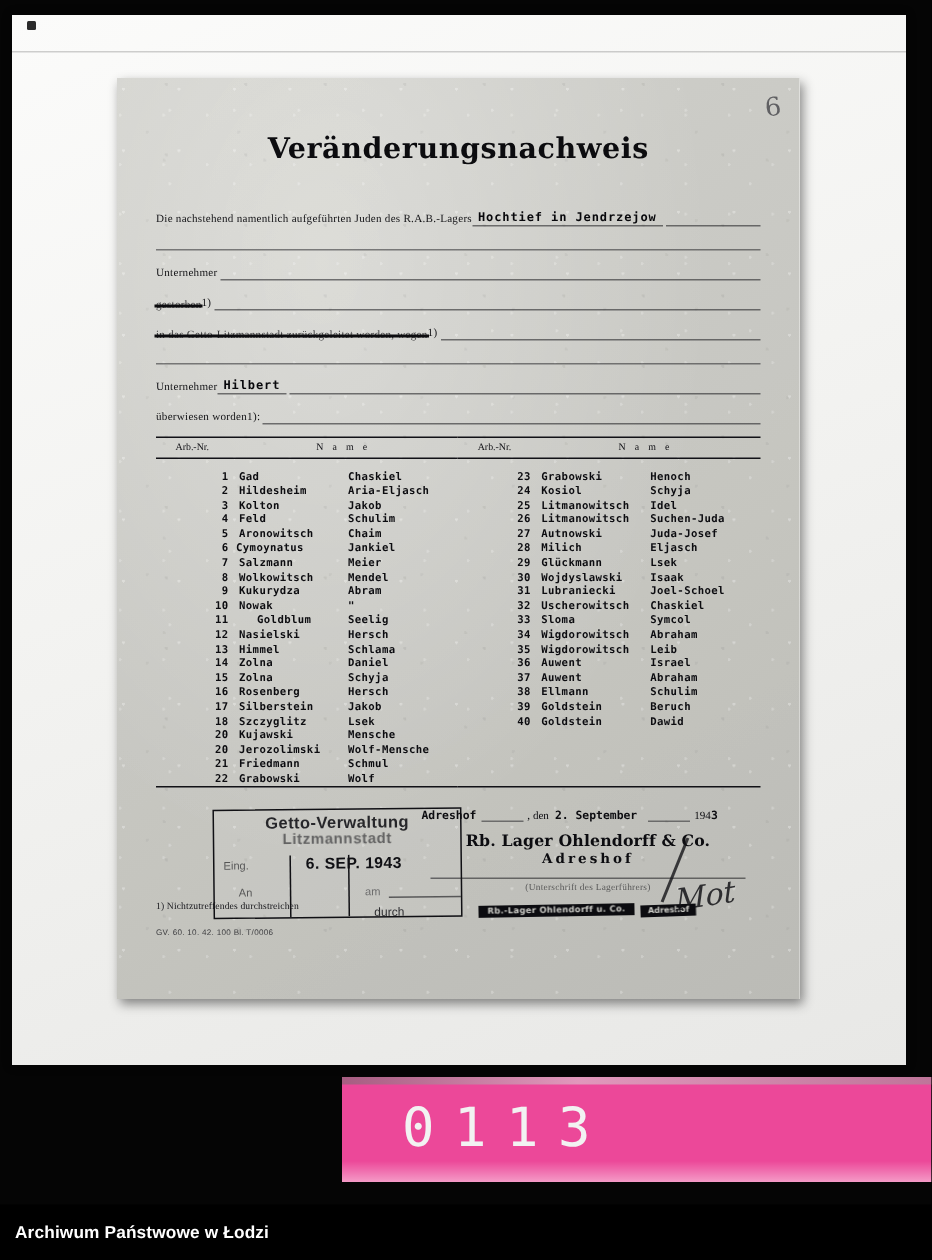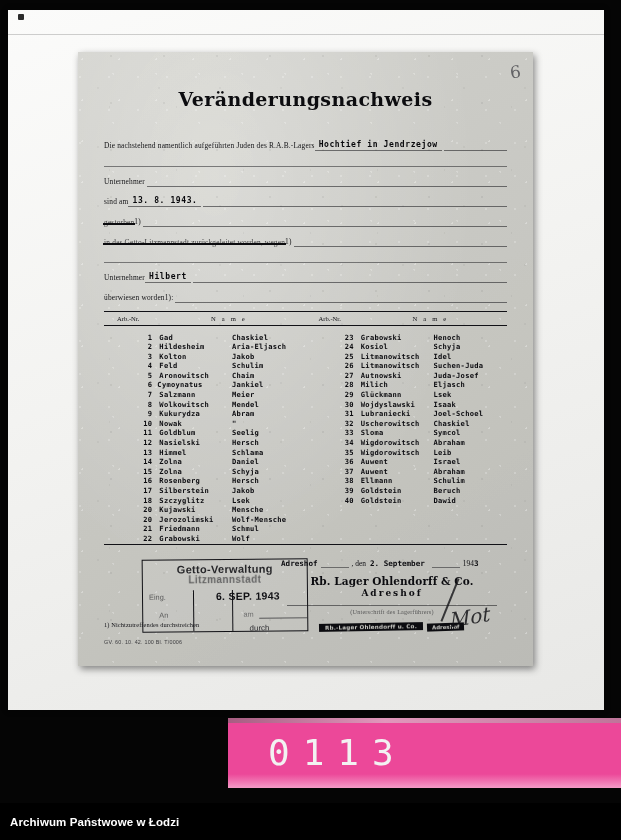--- a/index.html
+++ b/index.html
@@ -189,21 +189,21 @@
   #ghetto-stamp .st-c2{ width:24%; border-right:1.2px solid #141418; position:relative; }
   #ghetto-stamp .st-c3{ flex:1; position:relative; }
   #ghetto-stamp .lbl{
     position:absolute; font-size:7.4px; font-weight:400; opacity:.62;
   }
   #ghetto-stamp .lbl.eing{ left:6px; top:2px; }
   #ghetto-stamp .lbl.an{ left:16px; top:20px; }
   #ghetto-stamp .lbl.am{ left:10px; top:20px; opacity:.5; }
   #ghetto-stamp .lbl.durch{ left:16px; top:34px; font-size:8px; opacity:.85; }
   #ghetto-stamp .stamp-date{
-    position:absolute; left:22px; top:0px;
+    position:absolute; left:10px; top:0px;
     font-weight:700; font-size:10.5px; letter-spacing:.3px;
     white-space:nowrap;
   }
   #ghetto-stamp .u-line{
     position:absolute; height:1px; background:#141418; opacity:.6;
   }
 
   
   #signature-block{
     position:absolute; right:4px; top:4px; width:222px;
@@ -318,25 +318,20 @@
         <span class="typed">Hochtief in Jendrzejow</span>
         <span class="rule"></span>
       </div>
       <div class="rule-full"></div>
 
       <div class="form-line">
         <span class="printed">Unternehmer</span>
         <span class="rule"></span>
       </div>
 
-      <div class="form-line">
-        <span class="printed">sind am</span>
-        <span class="typed">13. 8. 1943.</span>
-        <span class="rule"></span>
-      </div>
 
       <div class="form-line">
         <span class="strike">
           <span class="printed">gestorben</span>
         </span>
         <span class="printed">1)</span>
         <span class="rule"></span>
       </div>
 
       <div class="form-line">
@@ -531,21 +526,21 @@
                 <div class="name-cell-wrap">
                   <span class="sn" style="padding-left: 7px;">Uscherowitsch</span>
                   <span class="gn">Chaskiel</span>
                 </div>
               </td>
             </tr>
             <tr>
               <td class="num">11</td>
               <td class="vdiv">
                 <div class="name-cell-wrap">
-                  <span class="sn" style="padding-left: 7px;">Goldblum</span>
+                  <span class="sn" style="padding-left: 19px;">Goldblum</span>
                   <span class="gn">Seelig</span>
                 </div>
               </td>
               <td class="num vdiv">33</td>
               <td class="vdiv">
                 <div class="name-cell-wrap">
                   <span class="sn" style="padding-left: 7px;">Sloma</span>
                   <span class="gn">Symcol</span>
                 </div>
               </td>

